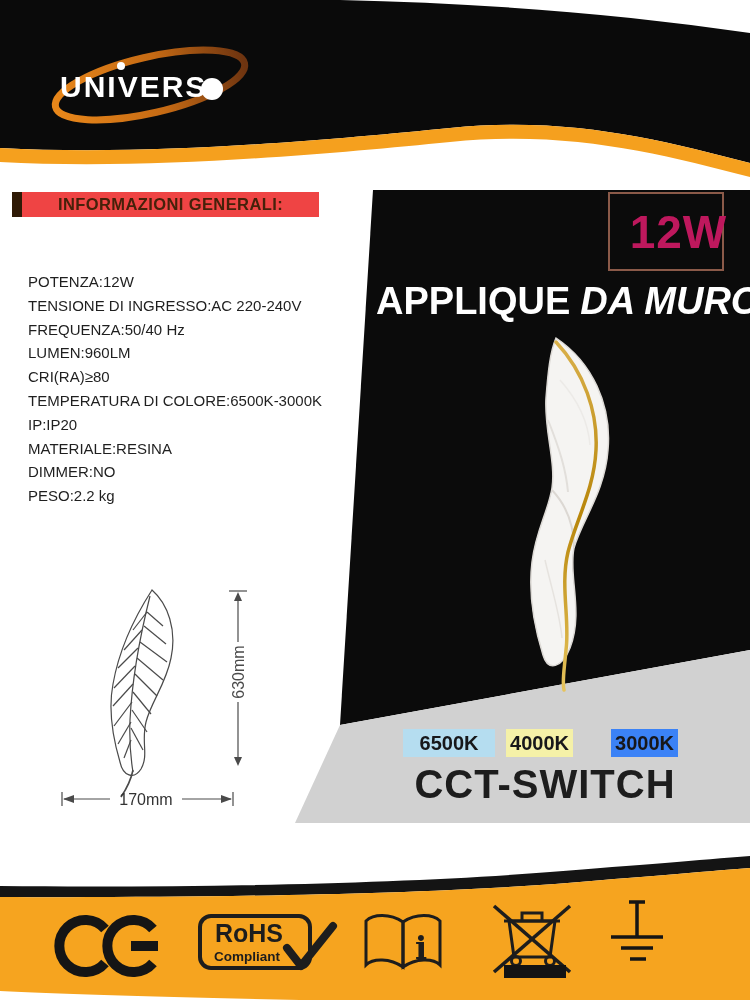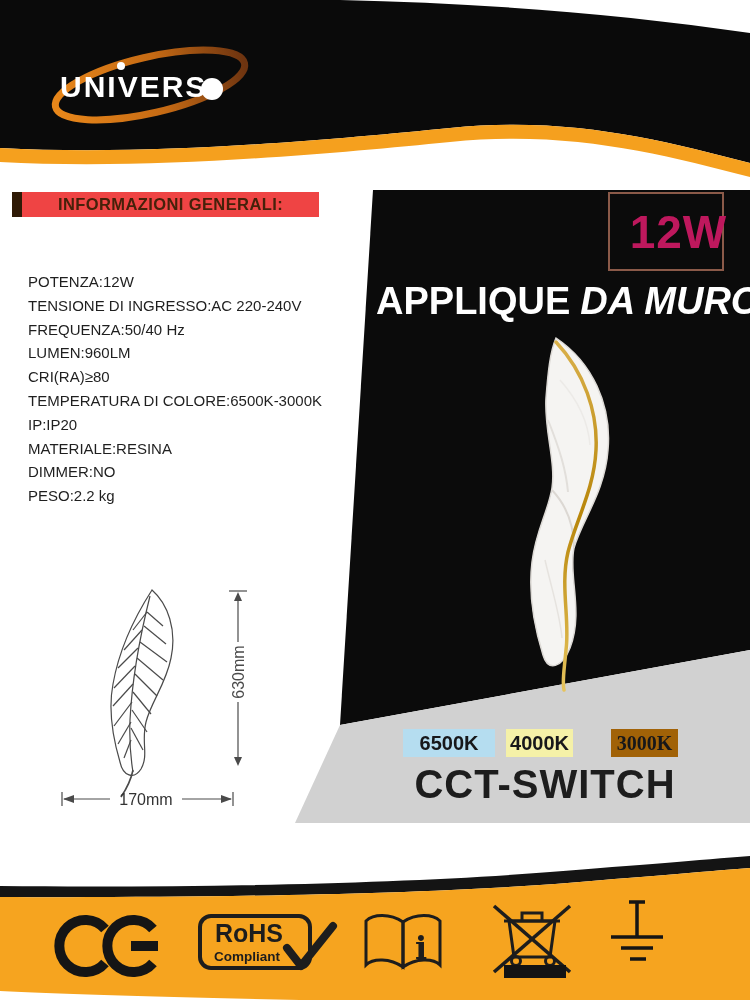--- a/index.html
+++ b/index.html
@@ -20,21 +20,21 @@
              display:flex;align-items:center;justify-content:center;}
   #power-box span{color:#be185d;font-size:46px;font-weight:bold;letter-spacing:1px;margin-left:25px;}
   #product-title{left:376px;top:280px;width:374px;white-space:nowrap;color:#ffffff;font-size:38px;}
   #product-title .b{font-weight:bold;}
   #product-title .i{font-style:italic;font-weight:600;margin-left:10px;}
   
   .cct-badge{height:28px;display:flex;align-items:center;justify-content:center;
              font-size:20px;font-weight:bold;color:#17171a;}
   #badge-6500{left:403px;top:729px;width:92px;background:#b5ddf0;}
   #badge-4000{left:506px;top:729px;width:67px;background:#f5f1a8;}
-  #badge-3000{left:611px;top:729px;width:67px;background:#a16207;font-family:Liberation Serif, serif;}
+  #badge-3000{left:611px;top:729px;width:67px;background:#3b82f6;}
   #cct-switch{left:380px;top:762px;width:330px;text-align:center;color:#1d1d1d;
               font-size:40px;font-weight:800;letter-spacing:1px;}
 </style>
 </head>
 <body>
 
 <div id="page">
 
   <svg class="abs" style="left:0;top:0;" width="750" height="1000" viewBox="0 0 750 1000">
     <defs>

